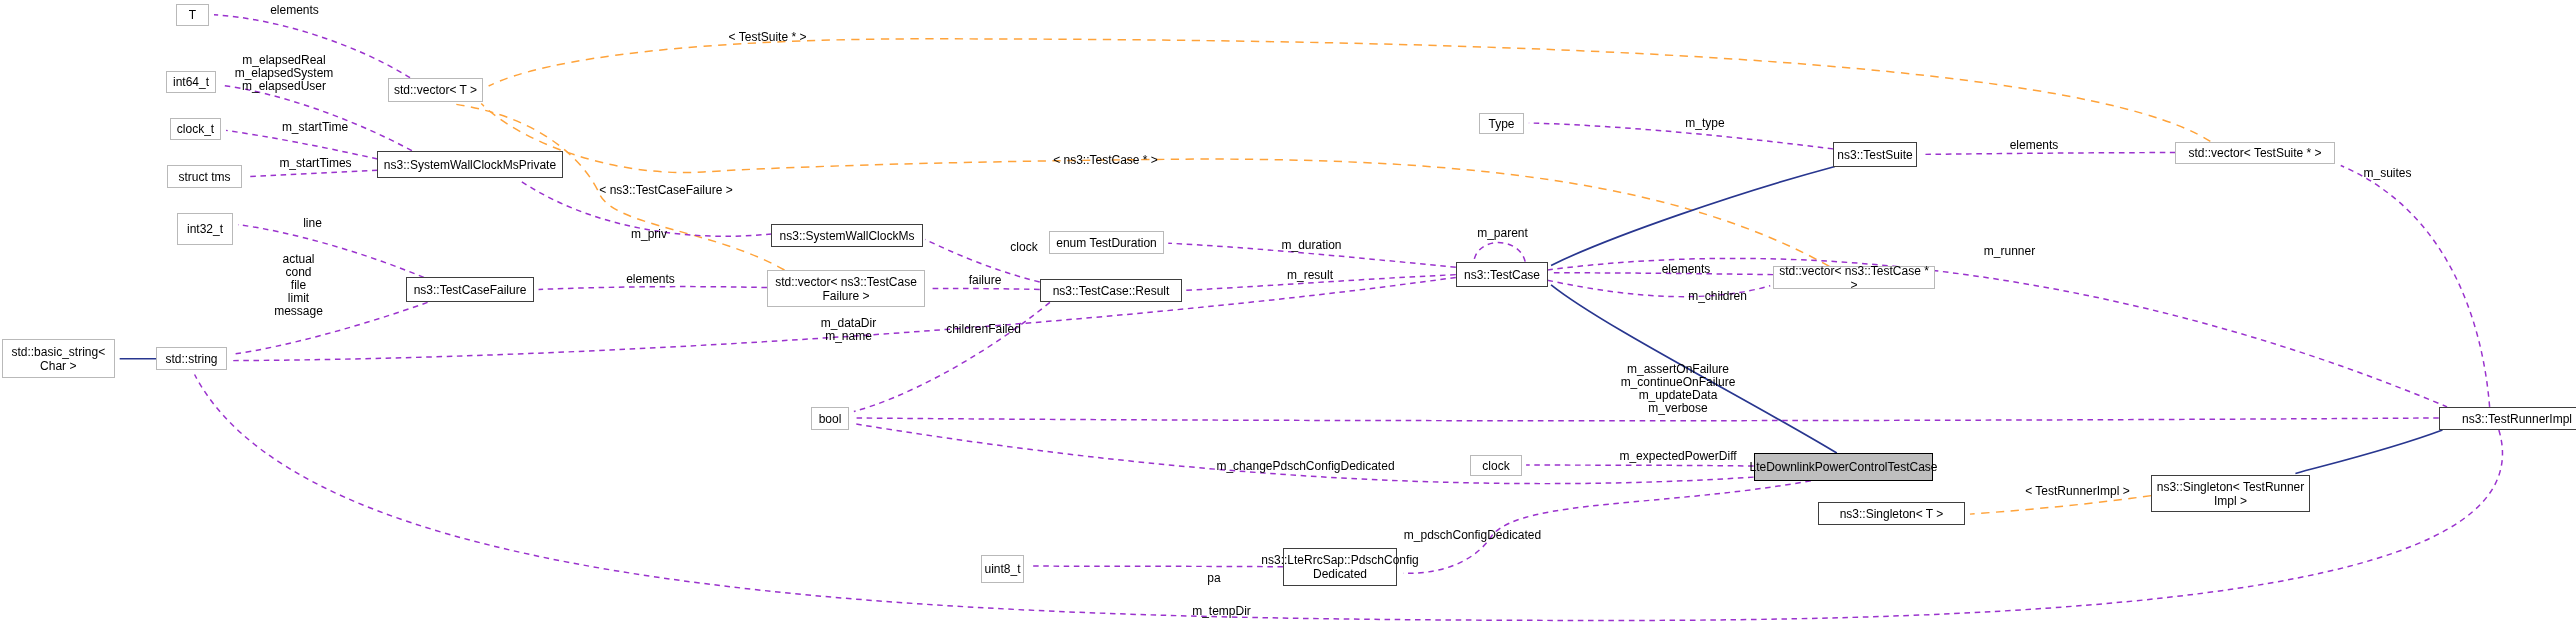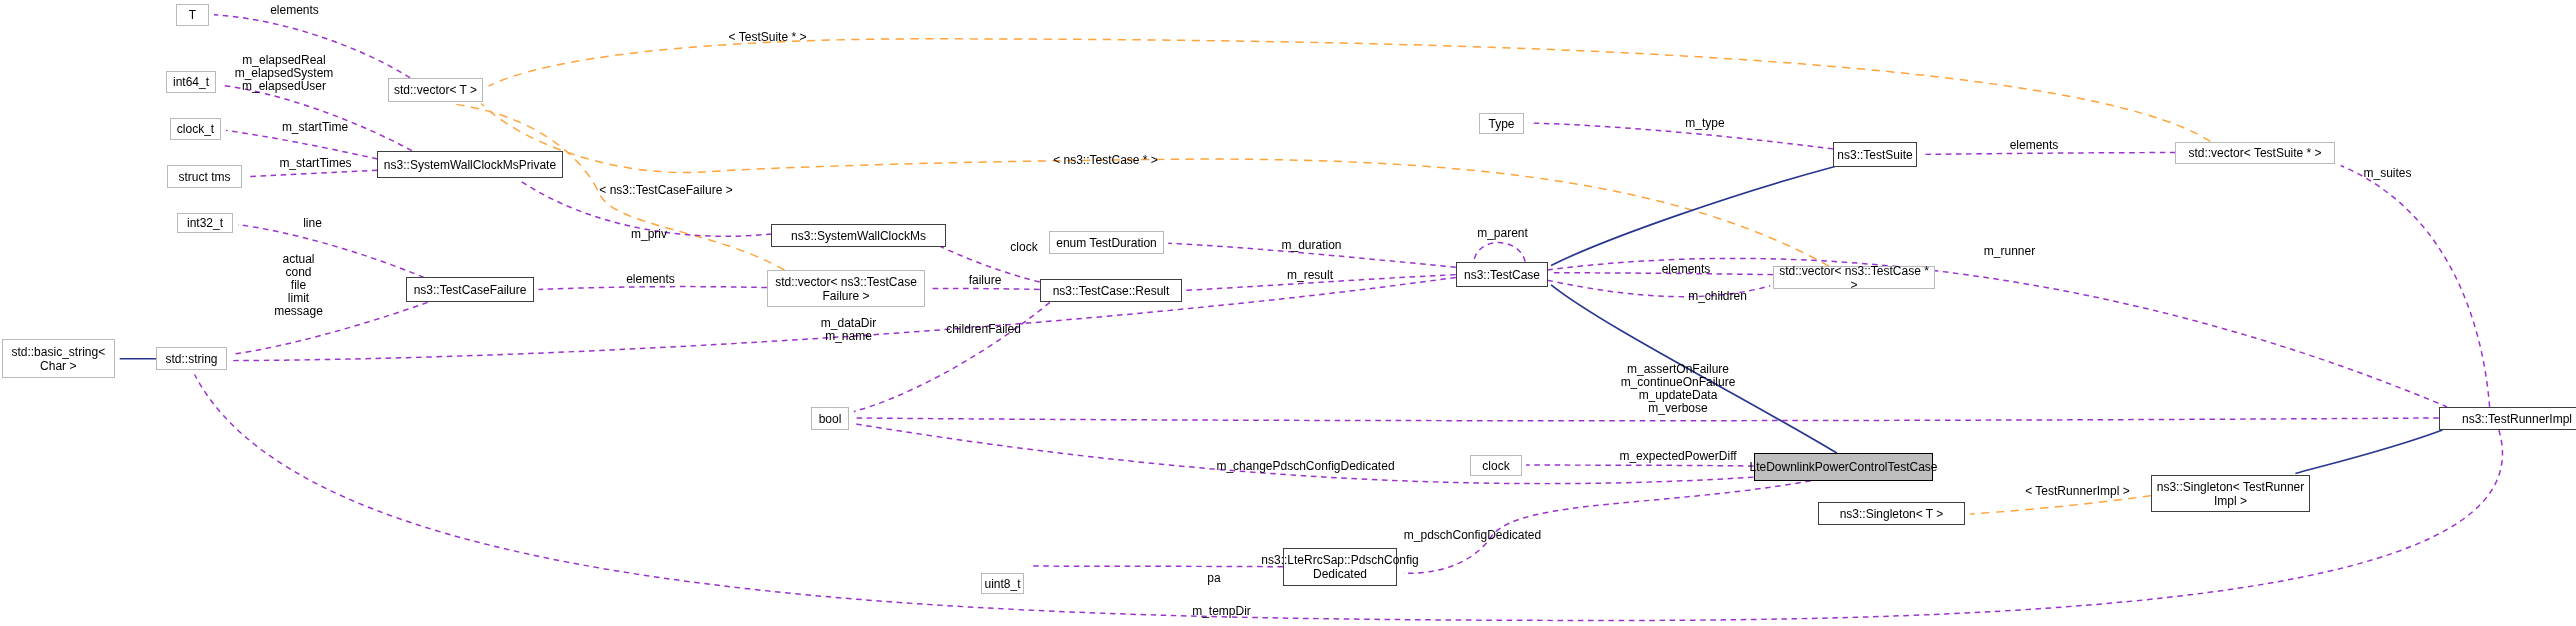--- a/index.html
+++ b/index.html
@@ -74,45 +74,45 @@
     <path class="mem" marker-end="url(#am)" d="M 1896,504 C 1812,503 1725,503 1650,503"></path>
     <path class="mem" marker-end="url(#am)" d="M 1896,516 C 1520,540 1165,498 922,458"></path>
     <path class="mem" marker-end="url(#am)" d="M 1958,520 C 1800,548 1648,540 1614,578 C 1596,606 1562,621 1517,620"></path>
     <path class="mem" marker-end="url(#am)" d="M 1387,613 C 1302,612 1198,613 1112,612"></path>
   </svg>
 
   <div class="node light" style="left:176px;top:3.7px;width:33px;height:22px">T</div>
   <div class="node light" style="left:166px;top:71px;width:50px;height:22px">int64_t</div>
   <div class="node light" style="left:170px;top:118px;width:51px;height:22px">clock_t</div>
   <div class="node light" style="left:167px;top:165px;width:75px;height:23px">struct tms</div>
-  <div class="node light" style="left:177px;top:213px;width:56px;height:20px">int32_t</div>
+  <div class="node light" style="left:177px;top:213px;width:56px;height:32px">int32_t</div>
   <div class="node light" style="left:1.8px;top:339px;width:113px;height:39px">std::basic_string&lt;
 Char &gt;</div>
   <div class="node light" style="left:156px;top:347px;width:71px;height:23px">std::string</div>
   <div class="node light" style="left:388px;top:78px;width:95px;height:24px">std::vector&lt; T &gt;</div>
   <div class="node bold" style="left:377px;top:151px;width:186px;height:27px">ns3::SystemWallClockMsPrivate</div>
   <div class="node bold" style="left:406px;top:277px;width:128px;height:25px">ns3::TestCaseFailure</div>
   <div class="node light" style="left:767px;top:270px;width:158px;height:37px">std::vector&lt; ns3::TestCase
 Failure &gt;</div>
-  <div class="node bold" style="left:771px;top:224px;width:175px;height:23px">ns3::SystemWallClockMs</div>
+  <div class="node bold" style="left:771px;top:224px;width:152px;height:23px">ns3::SystemWallClockMs</div>
   <div class="node light" style="left:1049px;top:231px;width:115px;height:23px">enum TestDuration</div>
   <div class="node bold" style="left:1040px;top:279px;width:142px;height:23px">ns3::TestCase::Result</div>
   <div class="node light" style="left:1479px;top:113px;width:45px;height:21px">Type</div>
   <div class="node bold" style="left:1456px;top:262px;width:92px;height:25px">ns3::TestCase</div>
   <div class="node bold" style="left:1833px;top:142px;width:84px;height:25px">ns3::TestSuite</div>
   <div class="node light" style="left:2175px;top:142px;width:160px;height:22px">std::vector&lt; TestSuite * &gt;</div>
   <div class="node light" style="left:1773px;top:266px;width:162px;height:23px">std::vector&lt; ns3::TestCase * &gt;</div>
   <div class="node light" style="left:811px;top:407px;width:38px;height:23px">bool</div>
   <div class="node light" style="left:1470px;top:455px;width:52px;height:21px">clock</div>
   <div class="node hl" style="left:1754px;top:453px;width:179px;height:28px">LteDownlinkPowerControlTestCase</div>
   <div class="node bold" style="left:2439px;top:407px;width:156px;height:23px">ns3::TestRunnerImpl</div>
   <div class="node bold" style="left:1818px;top:502px;width:147px;height:23px">ns3::Singleton&lt; T &gt;</div>
   <div class="node bold" style="left:2151px;top:475px;width:159px;height:37px">ns3::Singleton&lt; TestRunner
 Impl &gt;</div>
-  <div class="node light" style="left:981px;top:573px;width:43px;height:21px">uint8_t</div>
+  <div class="node light" style="left:981px;top:555px;width:43px;height:28px">uint8_t</div>
   <div class="node bold" style="left:1283px;top:548px;width:114px;height:38px">ns3::LteRrcSap::PdschConfig
 Dedicated</div>
 
   <div class="elbl" style="left:261px;top:3.7px;width:67px">elements</div>
   <div class="elbl" style="left:231px;top:54px;width:106px">m_elapsedReal
 m_elapsedSystem
 m_elapsedUser</div>
   <div class="elbl" style="left:277px;top:121px;width:76px">m_startTime</div>
   <div class="elbl" style="left:272px;top:157px;width:87px">m_startTimes</div>
   <div class="elbl" style="left:292px;top:217px;width:41px">line</div>

